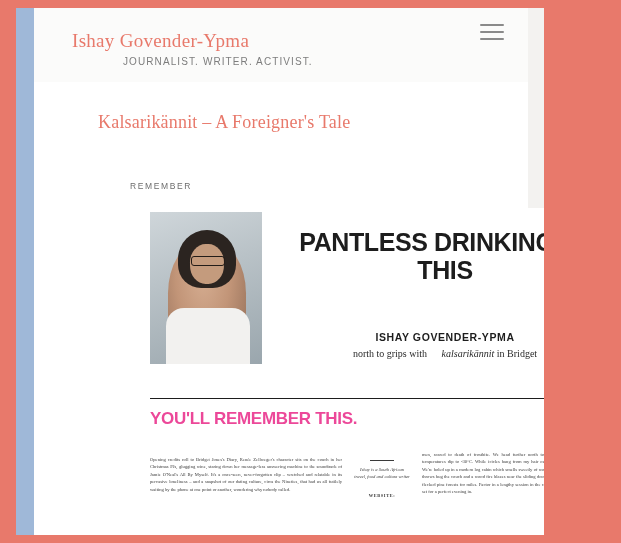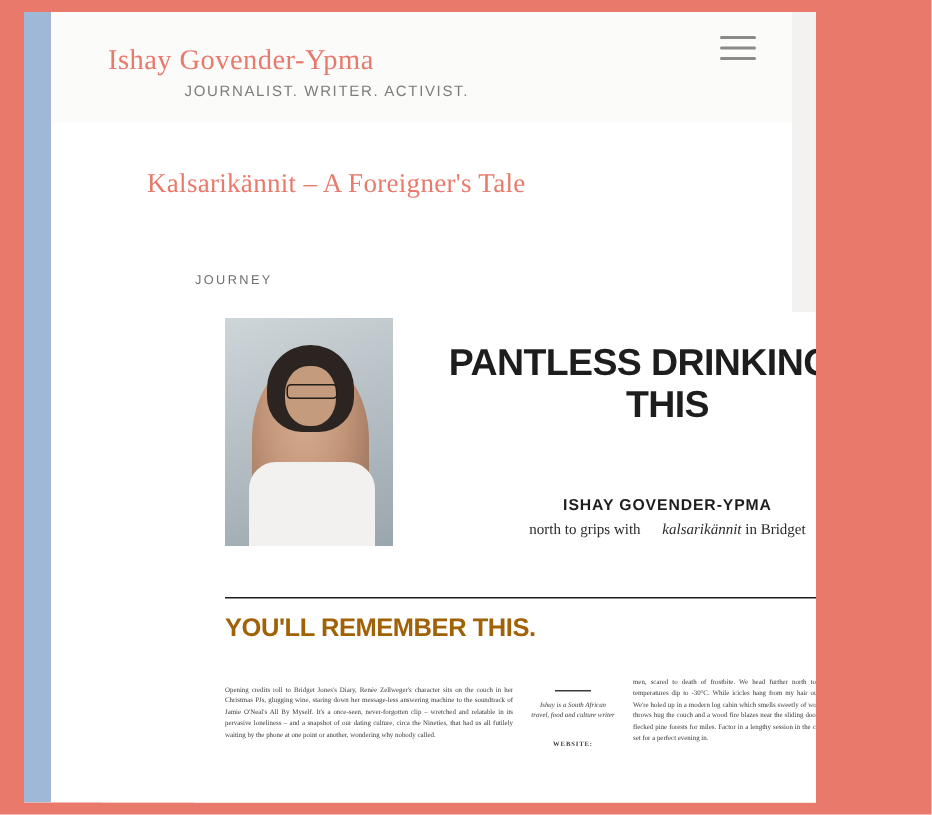--- a/index.html
+++ b/index.html
@@ -213,21 +213,21 @@
     background: #1d1d1d;
   }
   .subhead {
     position: absolute;
     left: 20px;
     top: 202px;
     width: 230px;
     font-weight: bold;
     font-size: 17px;
     line-height: 1.1;
-    color: #a16207;
+    color: #ec4899;
     letter-spacing: -0.3px;
   }
   .col {
     position: absolute;
     font-size: 4.6px;
     line-height: 1.62;
     color: #3a3a3a;
     font-family: "Liberation Serif", serif;
     text-align: justify;
   }
@@ -272,21 +272,21 @@
     <div class="site-tagline">JOURNALIST. WRITER. ACTIVIST.</div>
     <div class="menu-btn">
       <span></span>
       <span></span>
       <span></span>
     </div>
   </div>
 
   <div class="content">
     <div class="post-title">Kalsarikännit – A Foreigner's Tale</div>
-    <div class="category">JOURNEY</div>
+    <div class="category">REMEMBER</div>
 
     <div class="article">
 
       <div class="photo">
         <div class="skin"></div>
         <div class="dress"></div>
         <div class="hair"></div>
         <div class="face"></div>
         <div class="glasses"></div>
       </div>

